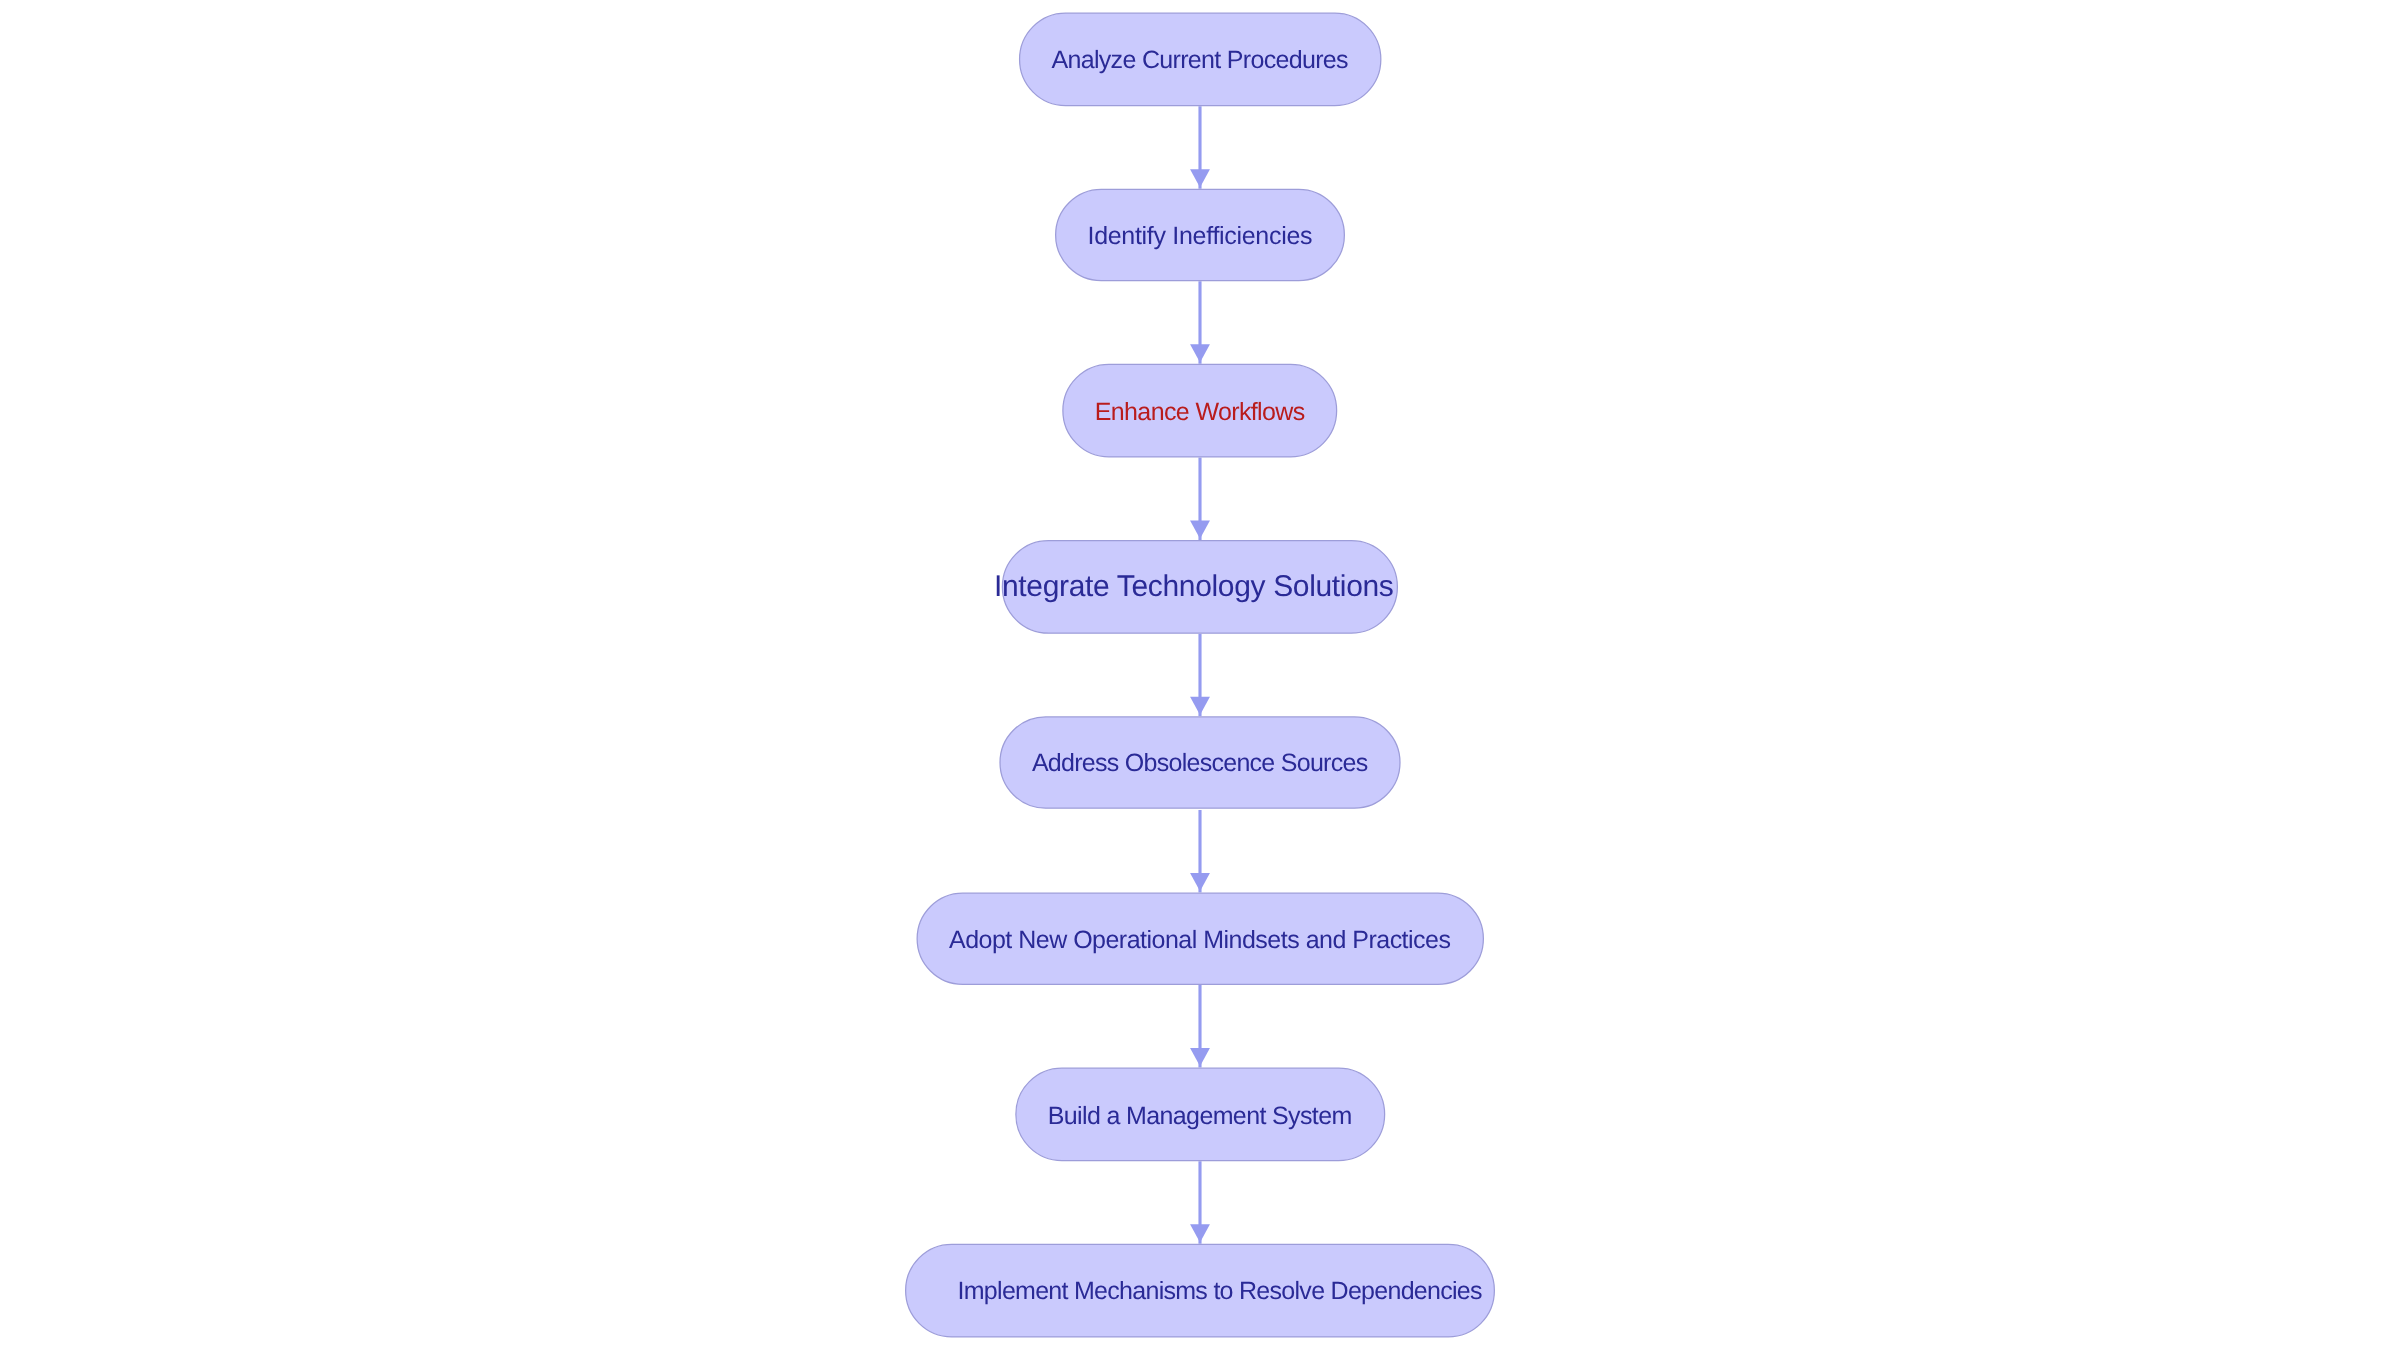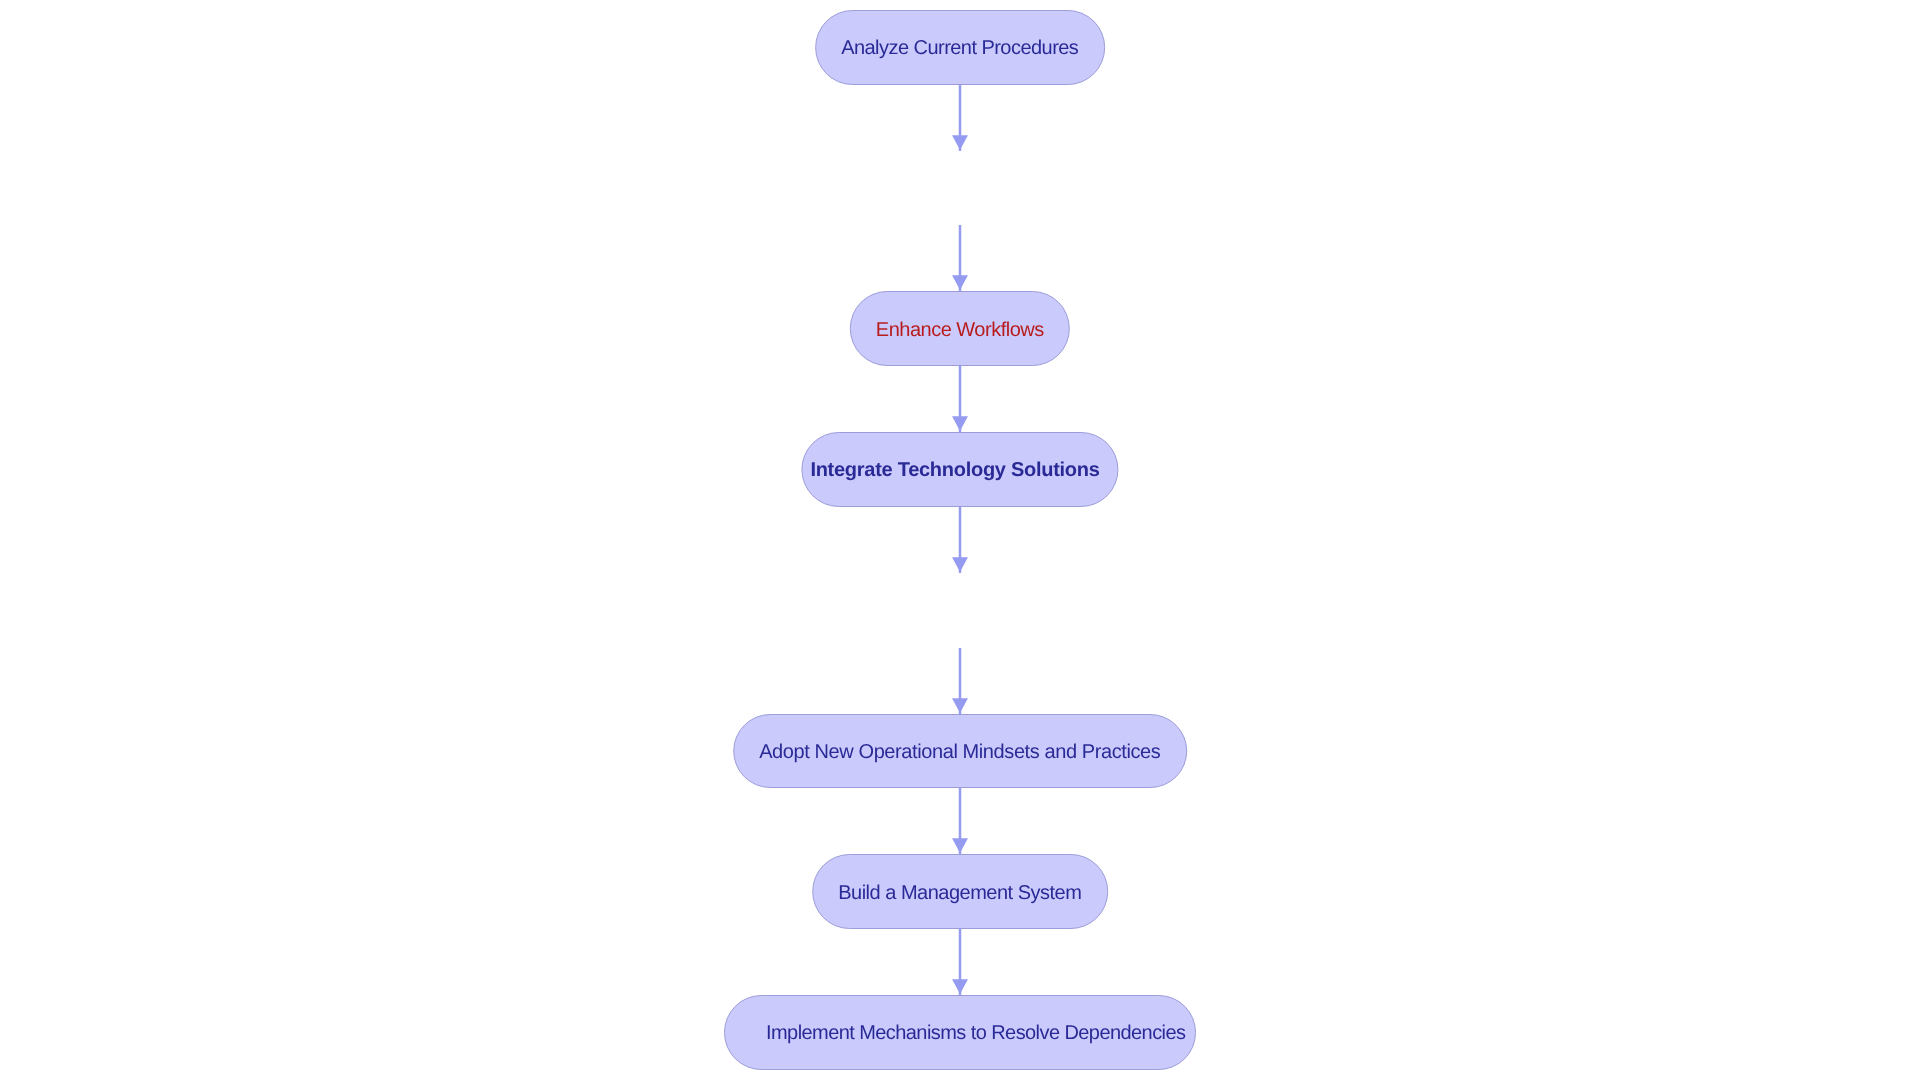--- a/index.html
+++ b/index.html
@@ -82,25 +82,31 @@
       <path class="edge-head" d="M12.05,52.3 L27.95,52.3 L20,67 Z" style="fill: rgb(149, 155, 240);"></path>
     </svg>
     <svg class="edge" width="40" height="69.99999999999989" style="left:940px;top:926.9px">
       <path class="edge-line" d="M20,2 L20,67.99999999999989" style="stroke: rgb(149, 155, 240); stroke-width: 2.5px;"></path>
       <path class="edge-head" d="M12.05,52.29999999999988 L27.95,52.29999999999988 L20,66.99999999999989 Z" style="fill: rgb(149, 155, 240);"></path>
     </svg>
 
     <div class="node" style="left: 960px; top: 10px; width: 289.7px; height: 74.7px; border-radius: 37.35px; border-width: 1px; background: rgb(202, 202, 253); border-color: rgb(157, 157, 217);">
       <span class="node-label" style="letter-spacing: -0.541px; margin-right: 0.541px; color: rgb(42, 42, 150); font-size: 20px;">Analyze Current Procedures</span>
     </div>
+    <div class="node" style="left: 960px; top: 150.7px; width: 232px; height: 74.7px; border-radius: 37.35px; border-width: 1px; background: rgb(202, 202, 253); border-color: rgb(157, 157, 217);">
+      <span class="node-label" style="letter-spacing: -0.241px; margin-right: 0.241px; color: rgb(42, 42, 150); font-size: 20px;">Identify Inefficiencies</span>
+    </div>
     <div class="node" style="left: 960px; top: 291.4px; width: 220.4px; height: 74.7px; border-radius: 37.35px; border-width: 1px; background: rgb(202, 202, 253); border-color: rgb(157, 157, 217);">
       <span class="node-label" style="letter-spacing: -0.499px; margin-right: 0.499px; color: #b91c1c; font-size: 20px; text-align: right;">Enhance Workflows</span>
     </div>
     <div class="node" style="left: 960px; top: 432.1px; width: 317.2px; height: 74.7px; border-radius: 37.35px; border-width: 1px; background: rgb(202, 202, 253); border-color: rgb(157, 157, 217);">
-      <span class="node-label" style="letter-spacing: -0.274px; margin-right: 10px; color: rgb(42, 42, 150); font-size: 20px; font-weight: bold;">Integrate Technology Solutions</span>
+      <span class="node-label" style="letter-spacing: -0.274px; margin-right: 10px; color: rgb(42, 42, 150); font-size: 24px;">Integrate Technology Solutions</span>
+    </div>
+    <div class="node" style="left: 960px; top: 572.8px; width: 321px; height: 74.7px; border-radius: 37.35px; border-width: 1px; background: rgb(202, 202, 253); border-color: rgb(157, 157, 217);">
+      <span class="node-label" style="letter-spacing: -0.577px; margin-right: 0.577px; color: rgb(42, 42, 150); font-size: 20px;">Address Obsolescence Sources</span>
     </div>
     <div class="node" style="left: 960px; top: 713.5px; width: 453.6px; height: 74.7px; border-radius: 37.35px; border-width: 1px; background: rgb(202, 202, 253); border-color: rgb(157, 157, 217);">
       <span class="node-label" style="letter-spacing: -0.407px; margin-right: 0.407px; color: rgb(42, 42, 150); font-size: 20px; text-align: center;">Adopt New Operational Mindsets and Practices</span>
     </div>
     <div class="node" style="left: 960px; top: 854.2px; width: 295.6px; height: 74.7px; border-radius: 37.35px; border-width: 1px; background: rgb(202, 202, 253); border-color: rgb(157, 157, 217); justify-content: center;">
       <span class="node-label" style="letter-spacing: -0.504px; margin-right: 0.504px; color: rgb(42, 42, 150); font-size: 20px;">Build a Management System</span>
     </div>
     <div class="node" style="left: 960px; top: 994.9px; width: 472px; height: 74.7px; border-radius: 37.35px; border-width: 1px; background: rgb(202, 202, 253); border-color: rgb(157, 157, 217);">
       <span class="node-label" style="letter-spacing: -0.574px; margin-right: 0.574px; color: rgb(42, 42, 150); font-size: 20px; margin-left: 32px;">Implement Mechanisms to Resolve Dependencies</span>
     </div>

